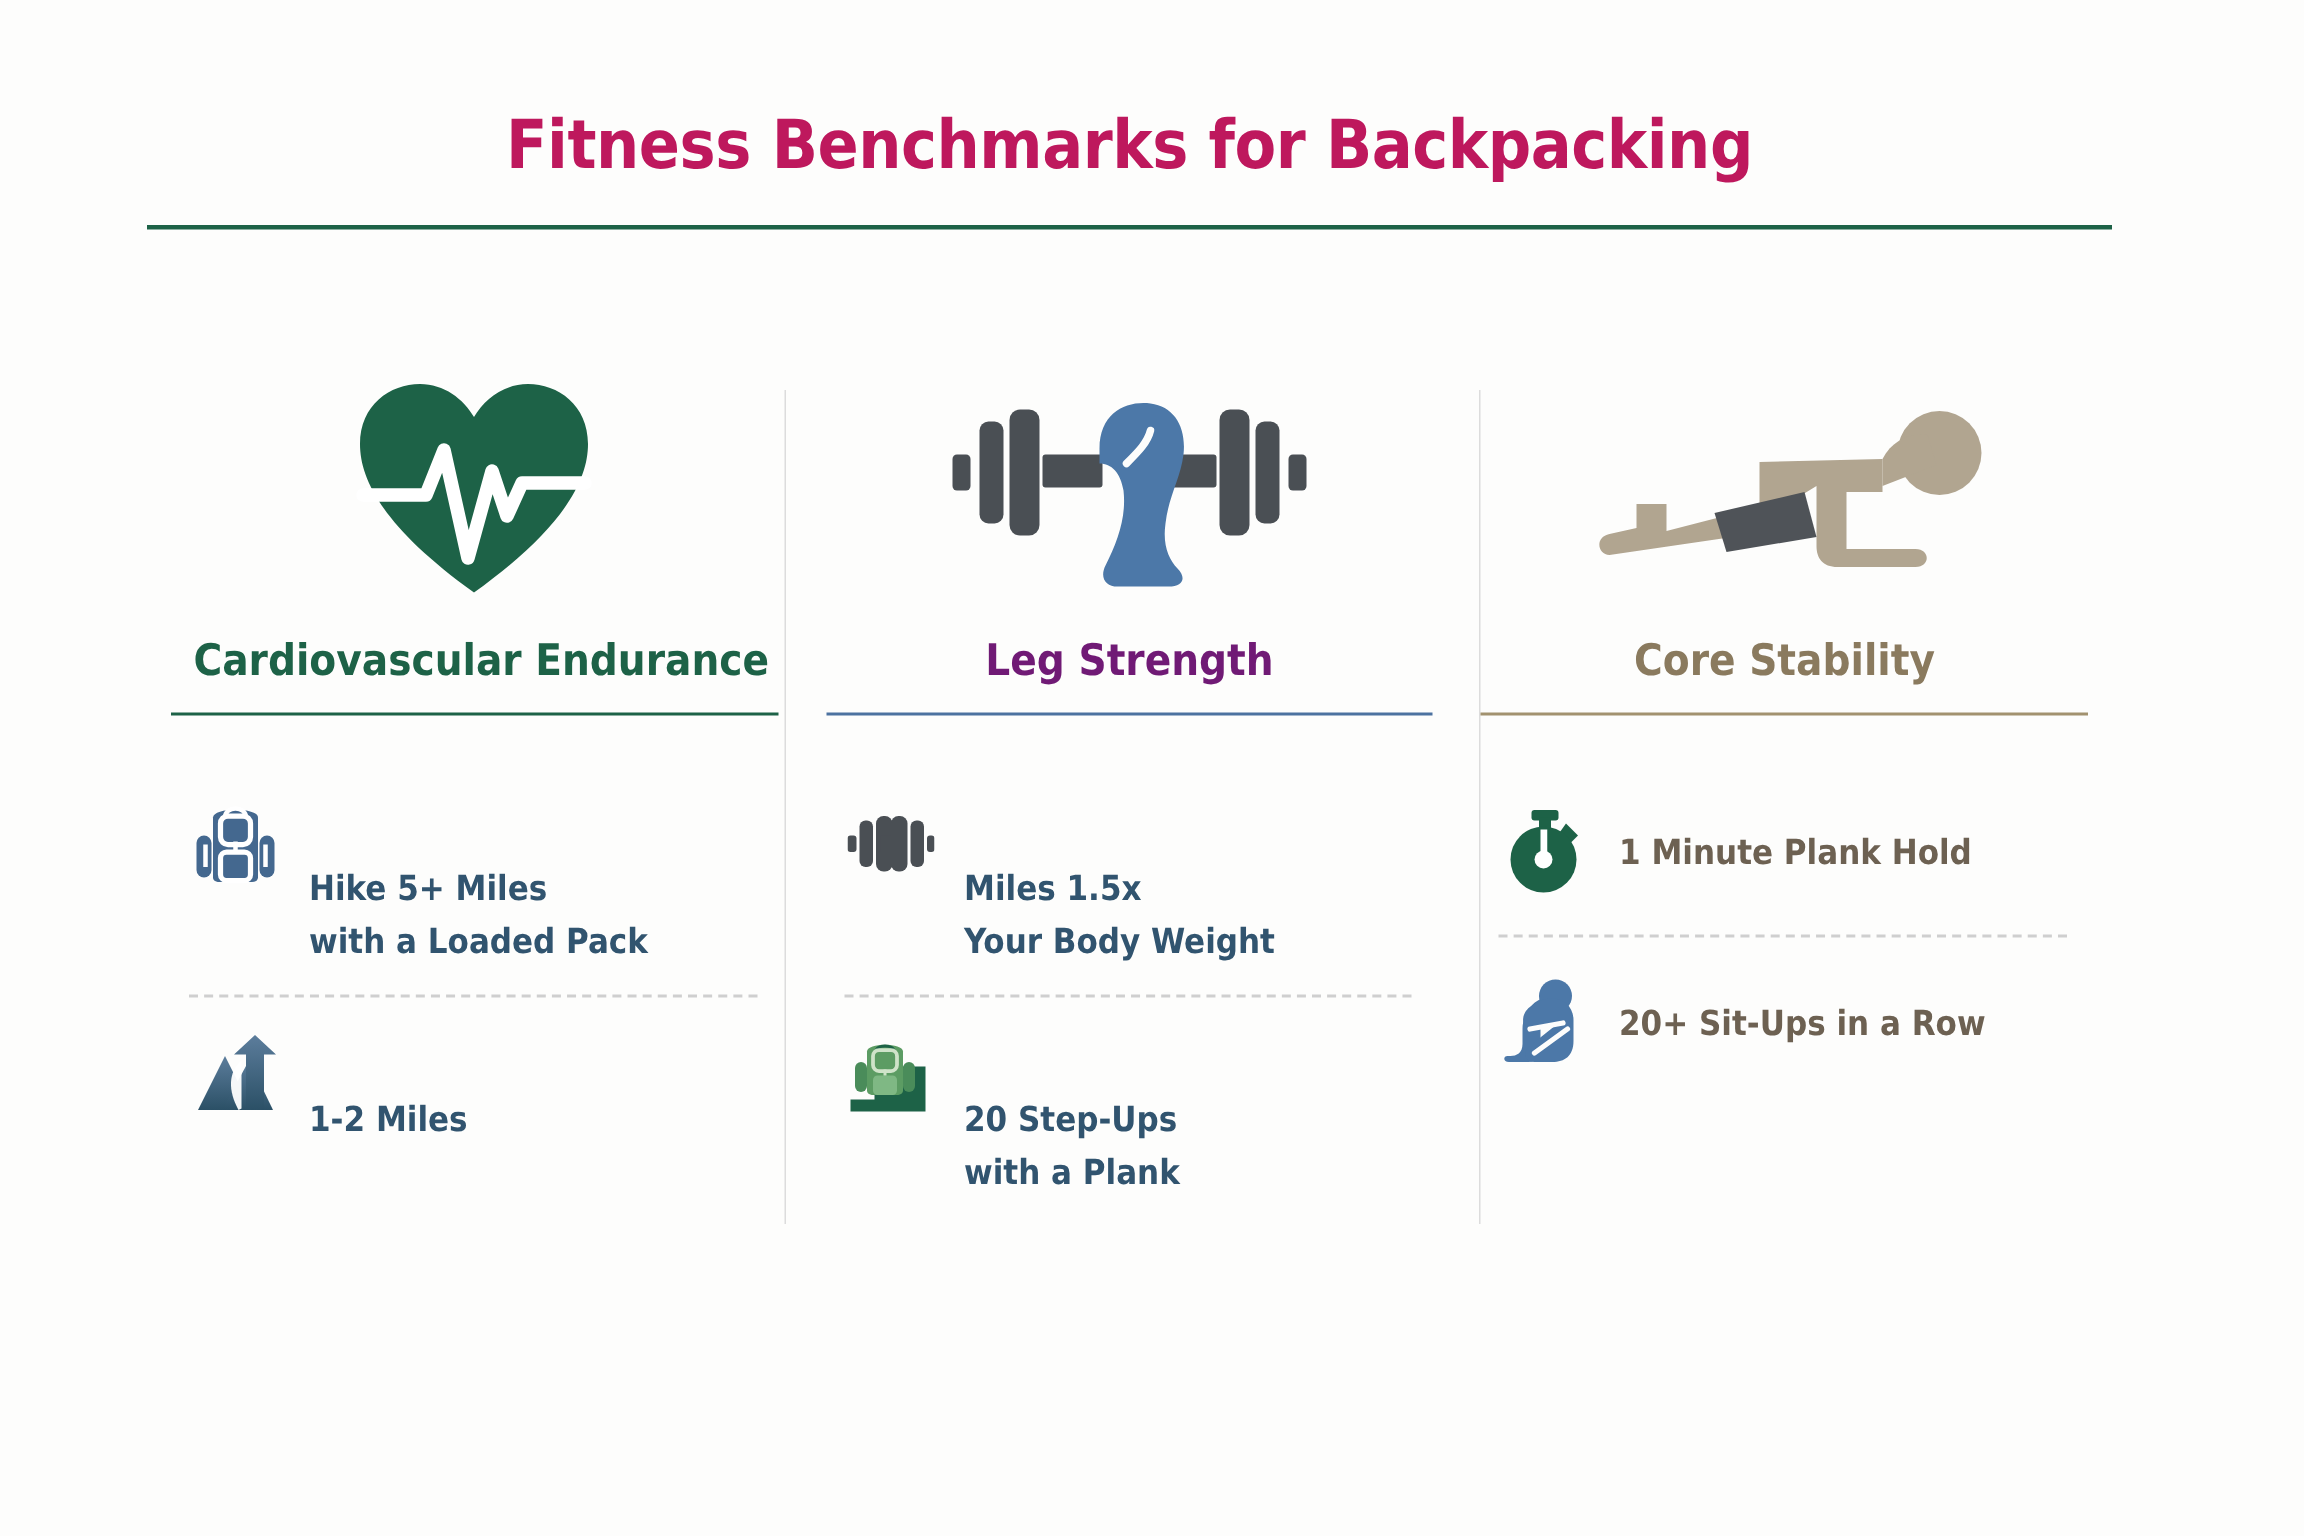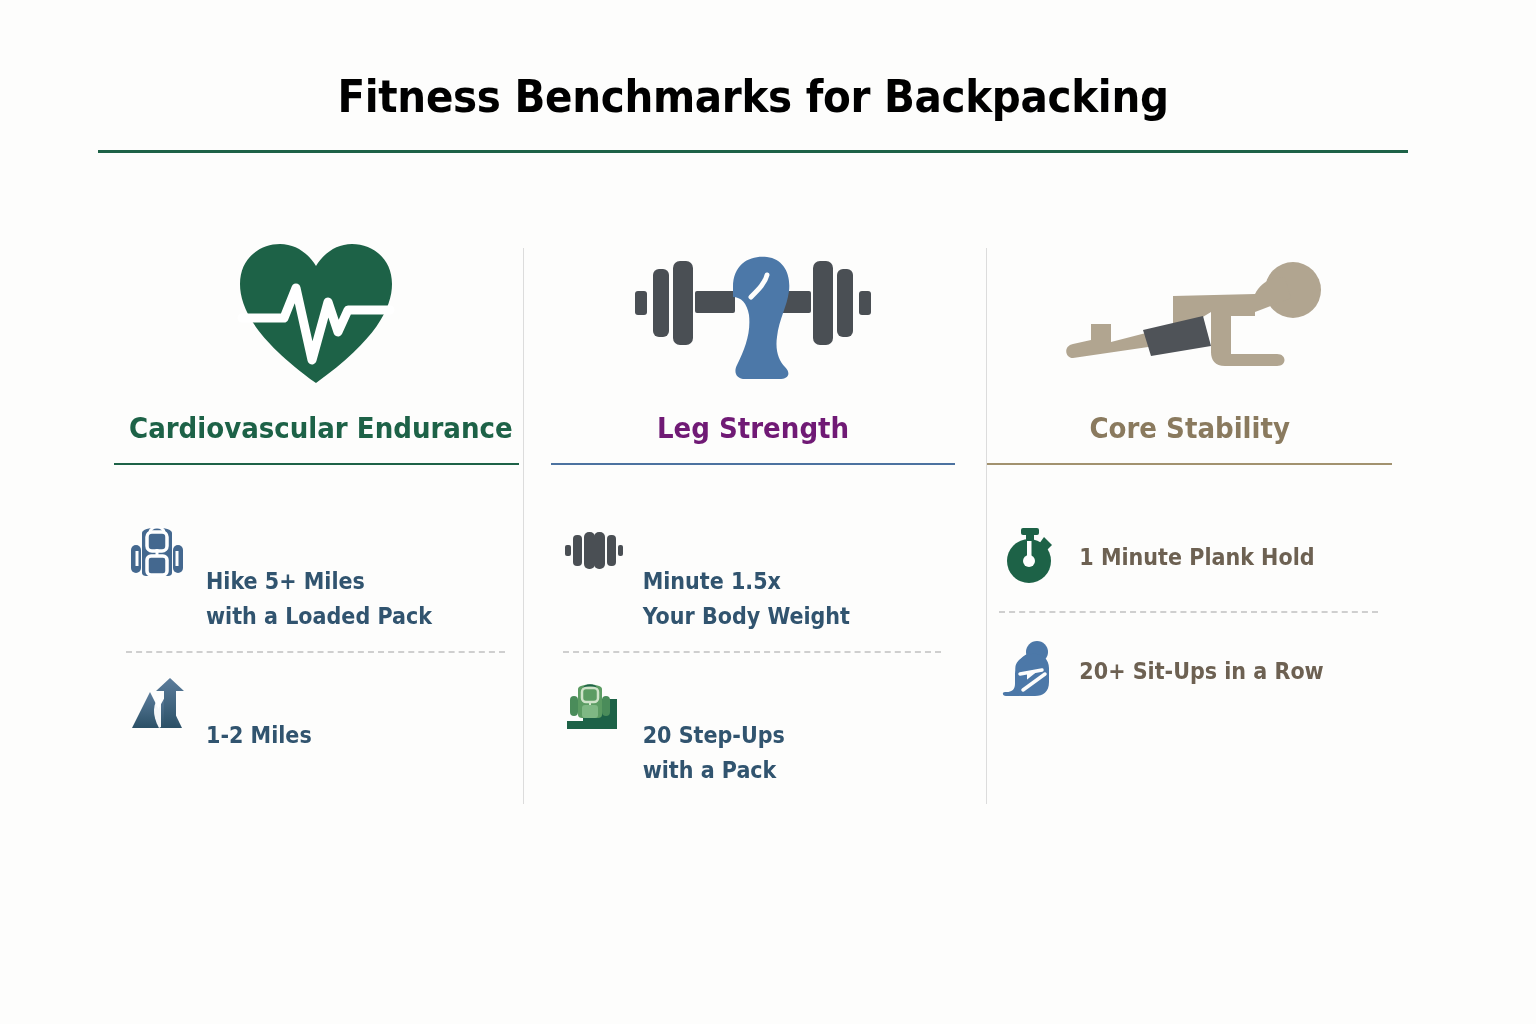--- a/index.html
+++ b/index.html
@@ -24,40 +24,40 @@
   
   .header {
     position: absolute;
     left: 98px;
     top: 72px;
     width: 1310px;
   }
   .title {
     font-size: 45px;
     font-weight: bold;
-    color: #000000;
+    color: #be185d;
     text-align: center;
     letter-spacing: -0.3px;
     font-family: "DejaVu Sans Condensed", "DejaVu Sans", sans-serif;
     font-stretch: condensed;
     line-height: 1.1;
     white-space: nowrap;
   }
   .title-rule {
     margin-top: 28px;
     height: 3px;
     background: #1d6247;
     width: 100%;
   }
 
   
   .columns {
     position: absolute;
     left: 98px;
-    top: 240px;
+    top: 252px;
     width: 1310px;
     height: 570px;
     display: flex;
   }
   .column {
     position: relative;
     flex: 1 1 0;
     padding: 0 16px;
     box-sizing: border-box;
   }
@@ -242,21 +242,21 @@
                 <rect x="8" y="5" width="9" height="31" rx="4"></rect>
                 <rect x="19" y="2" width="11" height="37" rx="5"></rect>
                 <rect x="22" y="15" width="16" height="11"></rect>
                 <rect x="29" y="2" width="11" height="37" rx="5"></rect>
                 <rect x="42" y="5" width="9" height="31" rx="4"></rect>
                 <rect x="53" y="15" width="5" height="11" rx="2"></rect>
               </g>
             </svg>
           </div>
           <div class="item-text">
-            <span>Minute 1.5x</span>
+            <span>Miles 1.5x</span>
             <span class="line2">Your Body Weight</span>
           </div>
         </div>
 
         <div class="item-divider"></div>
 
         <div class="item">
           <div class="item-icon">
             <svg width="58" height="58" viewBox="0 0 58 58">
               <path d="M2 54 L2 46 L18 46 L18 36 L34 36 L34 24 L52 24 L52 54 Z" fill="#1d6247"></path>
@@ -266,21 +266,21 @@
                 <rect x="37" y="21" width="8" height="20" rx="4" fill="#4a8c5a"></rect>
                 <path d="M19 14 C19 9, 31 9, 31 14" fill="none" stroke="#1d6247" stroke-width="2"></path>
                 <rect x="17" y="13" width="16" height="14" rx="4" fill="none" stroke="#cfe3c9" stroke-width="2.5"></rect>
                 <rect x="17" y="30" width="16" height="13" rx="3" fill="#7fb884"></rect>
                 <path d="M25 26 L25 30" stroke="#cfe3c9" stroke-width="2"></path>
               </g>
             </svg>
           </div>
           <div class="item-text">
             <span>20 Step-Ups</span>
-            <span class="line2">with a Pack</span>
+            <span class="line2">with a Plank</span>
           </div>
         </div>
 
       </div>
     </div>
 
     <div class="column col-3">
 
       <div class="icon-box">
         <svg width="270" height="130" viewBox="0 0 270 130">

